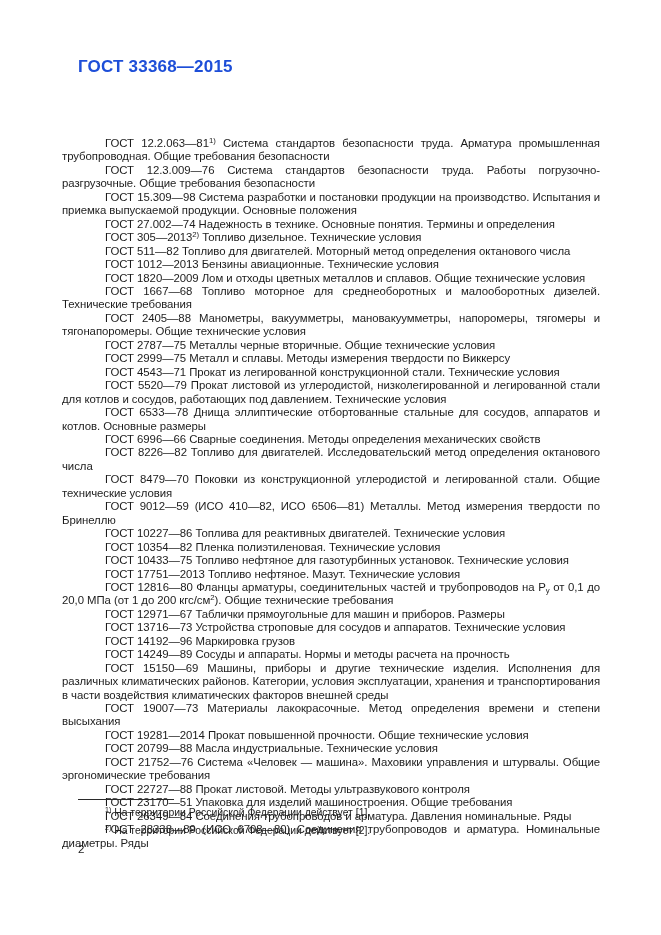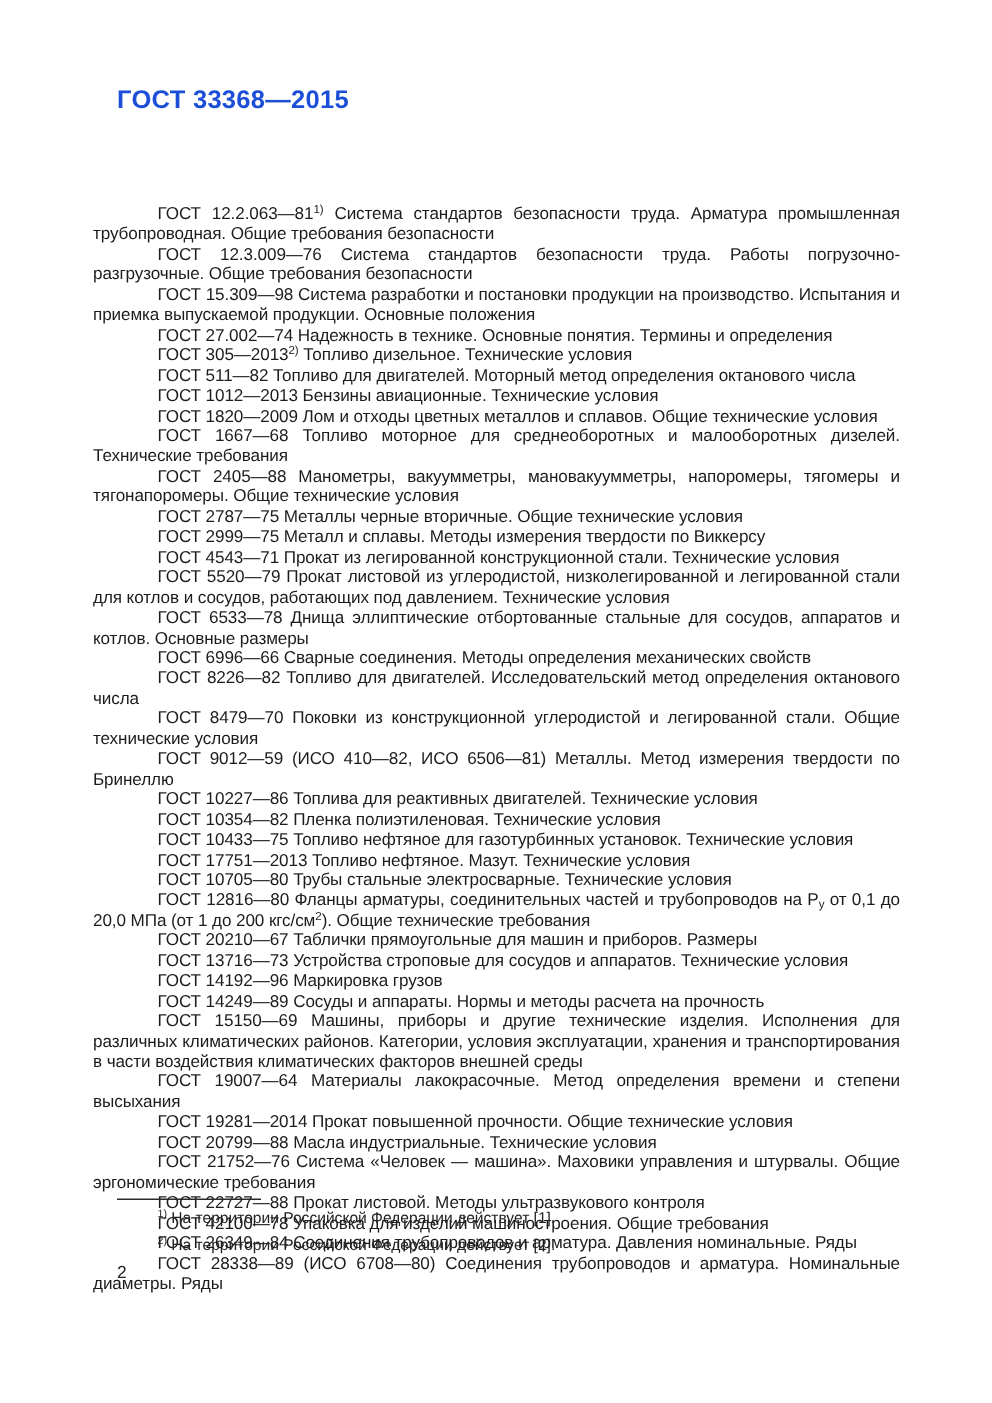--- a/index.html
+++ b/index.html
@@ -84,33 +84,32 @@
       <p class="ref">ГОСТ 5520—79 Прокат листовой из углеродистой, низколегированной и легированной стали для котлов и сосудов, работающих под давлением. Технические условия</p>
       <p class="ref">ГОСТ 6533—78 Днища эллиптические отбортованные стальные для сосудов, аппаратов и котлов. Основные размеры</p>
       <p class="ref">ГОСТ 6996—66 Сварные соединения. Методы определения механических свойств</p>
       <p class="ref">ГОСТ 8226—82 Топливо для двигателей. Исследовательский метод определения октанового числа</p>
       <p class="ref">ГОСТ 8479—70 Поковки из конструкционной углеродистой и легированной стали. Общие технические условия</p>
       <p class="ref">ГОСТ 9012—59 (ИСО 410—82, ИСО 6506—81) Металлы. Метод измерения твердости по Бринеллю</p>
       <p class="ref">ГОСТ 10227—86 Топлива для реактивных двигателей. Технические условия</p>
       <p class="ref">ГОСТ 10354—82 Пленка полиэтиленовая. Технические условия</p>
       <p class="ref">ГОСТ 10433—75 Топливо нефтяное для газотурбинных установок. Технические условия</p>
       <p class="ref">ГОСТ 17751—2013 Топливо нефтяное. Мазут. Технические условия</p>
-      <p class="ref">ГОСТ 10705—80 Трубы стальные электросварные. Технические условия</p>
       <p class="ref">ГОСТ 12816—80 Фланцы арматуры, соединительных частей и трубопроводов на Р<sub>у</sub> от 0,1 до 20,0 МПа (от 1 до 200 кгс/см<sup>2</sup>). Общие технические требования</p>
-      <p class="ref">ГОСТ 20210—67 Таблички прямоугольные для машин и приборов. Размеры</p>
+      <p class="ref">ГОСТ 12971—67 Таблички прямоугольные для машин и приборов. Размеры</p>
       <p class="ref">ГОСТ 13716—73 Устройства строповые для сосудов и аппаратов. Технические условия</p>
       <p class="ref">ГОСТ 14192—96 Маркировка грузов</p>
       <p class="ref">ГОСТ 14249—89 Сосуды и аппараты. Нормы и методы расчета на прочность</p>
       <p class="ref">ГОСТ 15150—69 Машины, приборы и другие технические изделия. Исполнения для различных климатических районов. Категории, условия эксплуатации, хранения и транспортирования в части воздействия климатических факторов внешней среды</p>
-      <p class="ref">ГОСТ 19007—64 Материалы лакокрасочные. Метод определения времени и степени высыхания</p>
+      <p class="ref">ГОСТ 19007—73 Материалы лакокрасочные. Метод определения времени и степени высыхания</p>
       <p class="ref">ГОСТ 19281—2014 Прокат повышенной прочности. Общие технические условия</p>
       <p class="ref">ГОСТ 20799—88 Масла индустриальные. Технические условия</p>
       <p class="ref">ГОСТ 21752—76 Система «Человек — машина». Маховики управления и штурвалы. Общие эргономические требования</p>
       <p class="ref">ГОСТ 22727—88 Прокат листовой. Методы ультразвукового контроля</p>
-      <p class="ref">ГОСТ 42100—78 Упаковка для изделий машиностроения. Общие требования</p>
+      <p class="ref">ГОСТ 23170—51 Упаковка для изделий машиностроения. Общие требования</p>
       <p class="ref">ГОСТ 26349—84 Соединения трубопроводов и арматура. Давления номинальные. Ряды</p>
       <p class="ref">ГОСТ 28338—89 (ИСО 6708—80) Соединения трубопроводов и арматура. Номинальные диаметры. Ряды</p>
     </div>
 
   <div class="footnotes">
     <div class="fn-sep"></div>
 
   <p class="fn"><sup>1)</sup> На территории Российской Федерации действует [1].</p>
       <p class="fn"><sup>2)</sup> На территории Российской Федерации действует [2].</p>
     </div>

